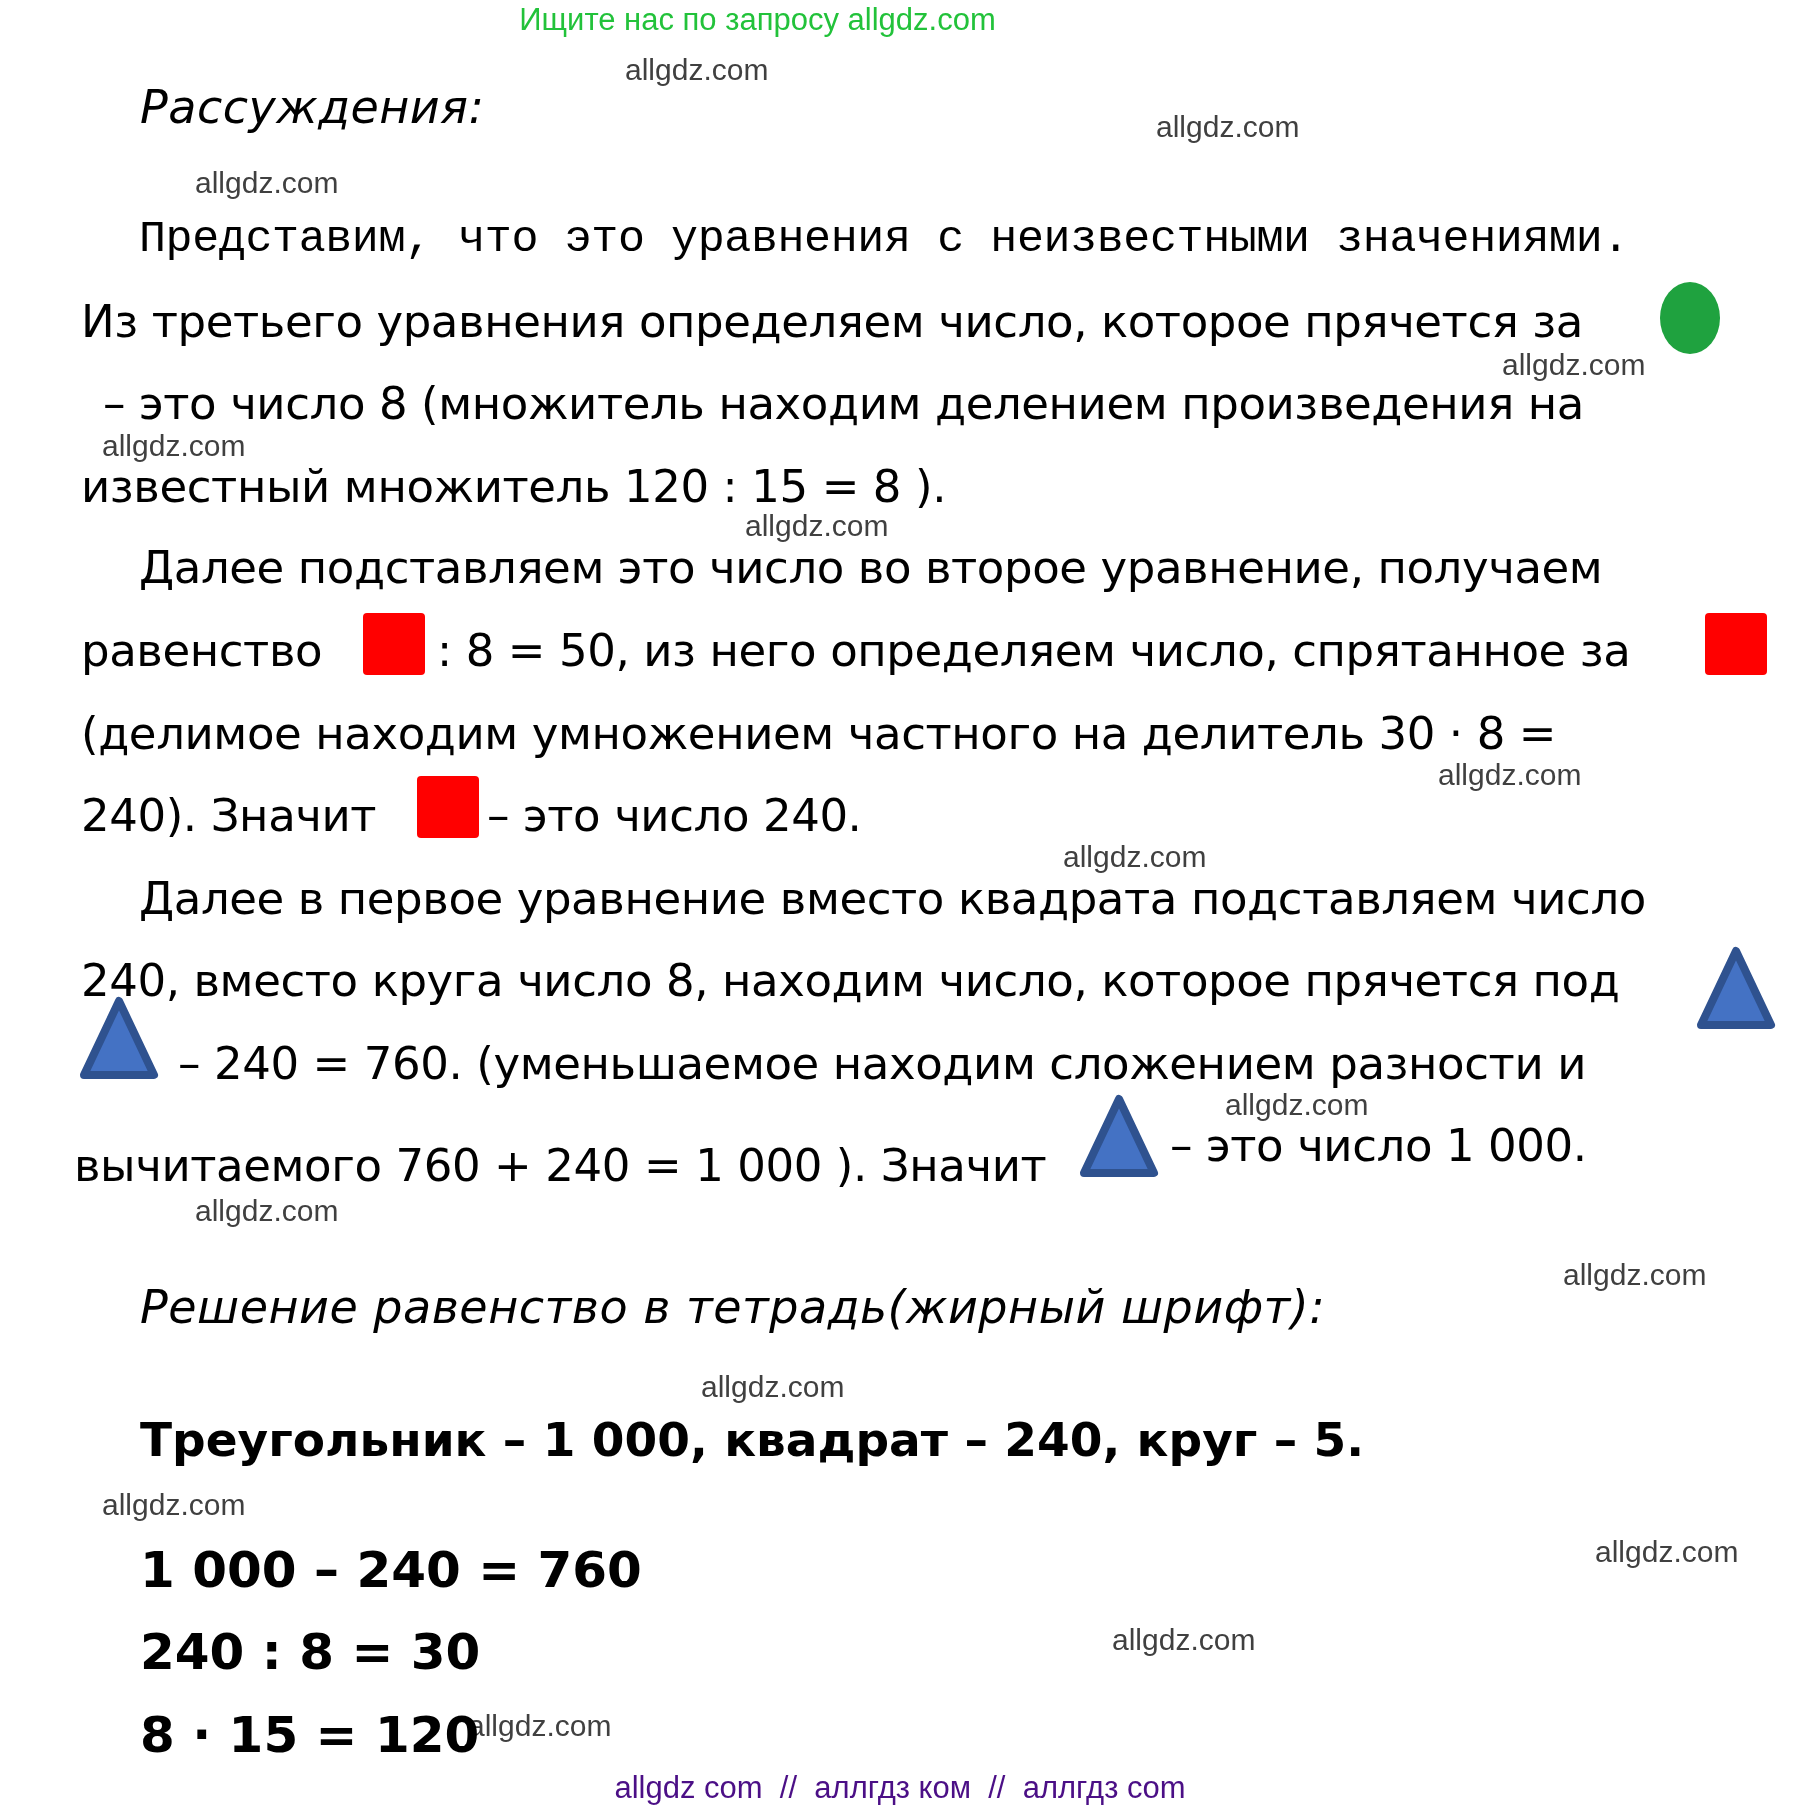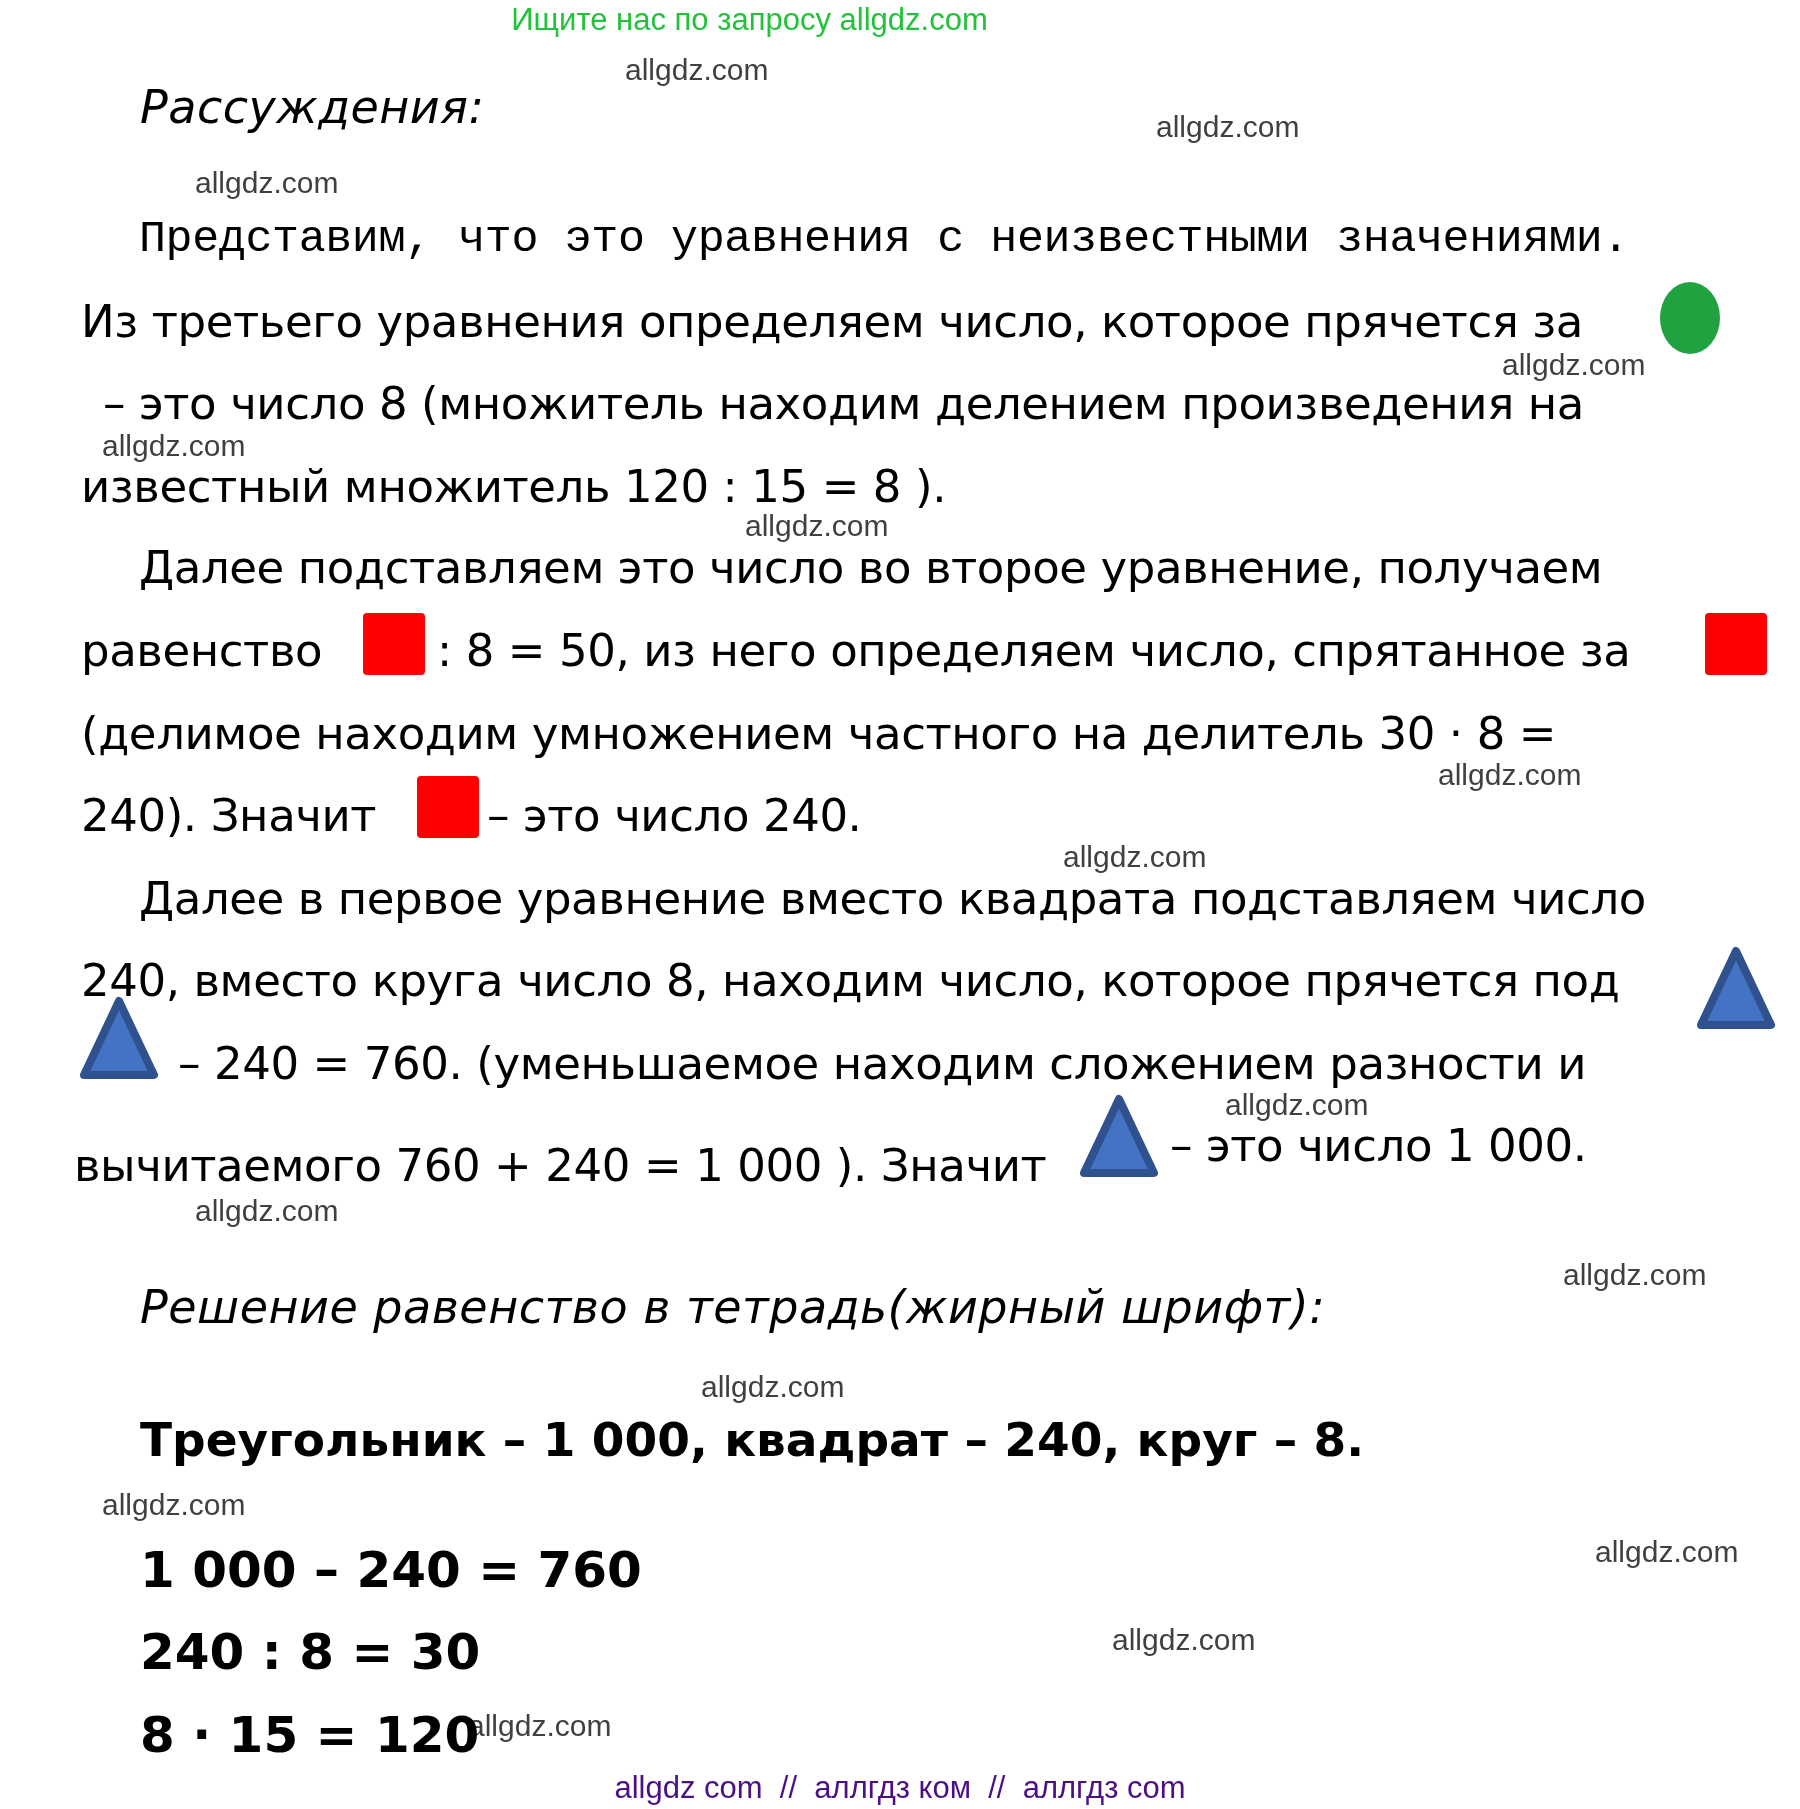--- a/index.html
+++ b/index.html
@@ -1,19 +1,19 @@
 <!DOCTYPE html>
 <html><head>
 <meta charset="utf-8">
 <style>
   html, body { margin:0; padding:0; background:#ffffff; }
   body { width:1800px; height:1809px; position:relative; overflow:hidden;
          font-family:"DejaVu Sans", "Liberation Sans", sans-serif; color:#000; }
   .abs { position:absolute; white-space:nowrap; }
-  .top-banner { left:0; width:1499px; top:2px; text-align:center; font-family:"Liberation Sans", sans-serif;
+  .top-banner { left:8px; width:1499px; top:2px; text-align:center; font-family:"Liberation Sans", sans-serif;
                 font-size:31px; color:#22c23a; }
   .wm { font-family:"Liberation Sans", sans-serif; font-size:30px; color:#404040; line-height:1; }
   .heading-it { font-family:"DejaVu Sans", sans-serif; font-style:italic; font-size:46px; letter-spacing:0.5px; }
   .line { font-family:"DejaVu Sans", sans-serif; font-size:45px; line-height:60px; letter-spacing:-0.4px; }
   .bold { font-family:"DejaVu Sans", sans-serif; font-weight:bold; font-size:47px; line-height:60px; }
   .shape { display:inline-block; vertical-align:middle; }
   .sq { width:62px; height:62px; background:#ff0000; border-radius:4px; }
   .circ { width:60px; height:72px; background:#1fa23f; border-radius:50%; }
   .tri svg { display:block; }
   .footer { left:0; width:1800px; top:1770px; text-align:center; font-family:"Liberation Sans", sans-serif;
@@ -81,18 +81,18 @@
 
 <div class="abs line" style="left:74px;top:1116px;margin-top:20px;">вычитаемого 760 + 240 = 1 000 ). Значит</div>
 <div class="abs shape tri" style="left:1078px;top:1093px;">
   <svg width="82" height="86" viewBox="0 0 82 86">
       <polygon points="41,6 76,80 6,80" fill="#4472c4" stroke="#2f528f" stroke-width="8" stroke-linejoin="round"></polygon>
     </svg>
 </div>
 <div class="abs line" style="left:1170px;top:1116px;">– это число 1 000.</div>
 
 <div class="abs heading-it" style="left:140px;top:1280px;">Решение равенство в тетрадь(жирный шрифт):</div>
-<div class="abs bold" style="left:140px;top:1410px;">Треугольник – 1 000, квадрат – 240, круг – 8.</div>
+<div class="abs bold" style="left:140px;top:1410px;">Треугольник – 1 000, квадрат – 240, круг – 5.</div>
 <div class="abs bold" style="left:140px;top:1540px;font-size:50px;">1 000 – 240 = 760</div>
 <div class="abs bold" style="left:140px;top:1622px;font-size:50px;">240 : 8 = 30</div>
 <div class="abs bold" style="left:140px;top:1705px;font-size:50px;">8 · 15 = 120</div>
 
 <div class="abs footer" style="white-space:pre;">allgdz com  //  аллгдз ком  //  аллгдз com</div>
 
 </body></html>

